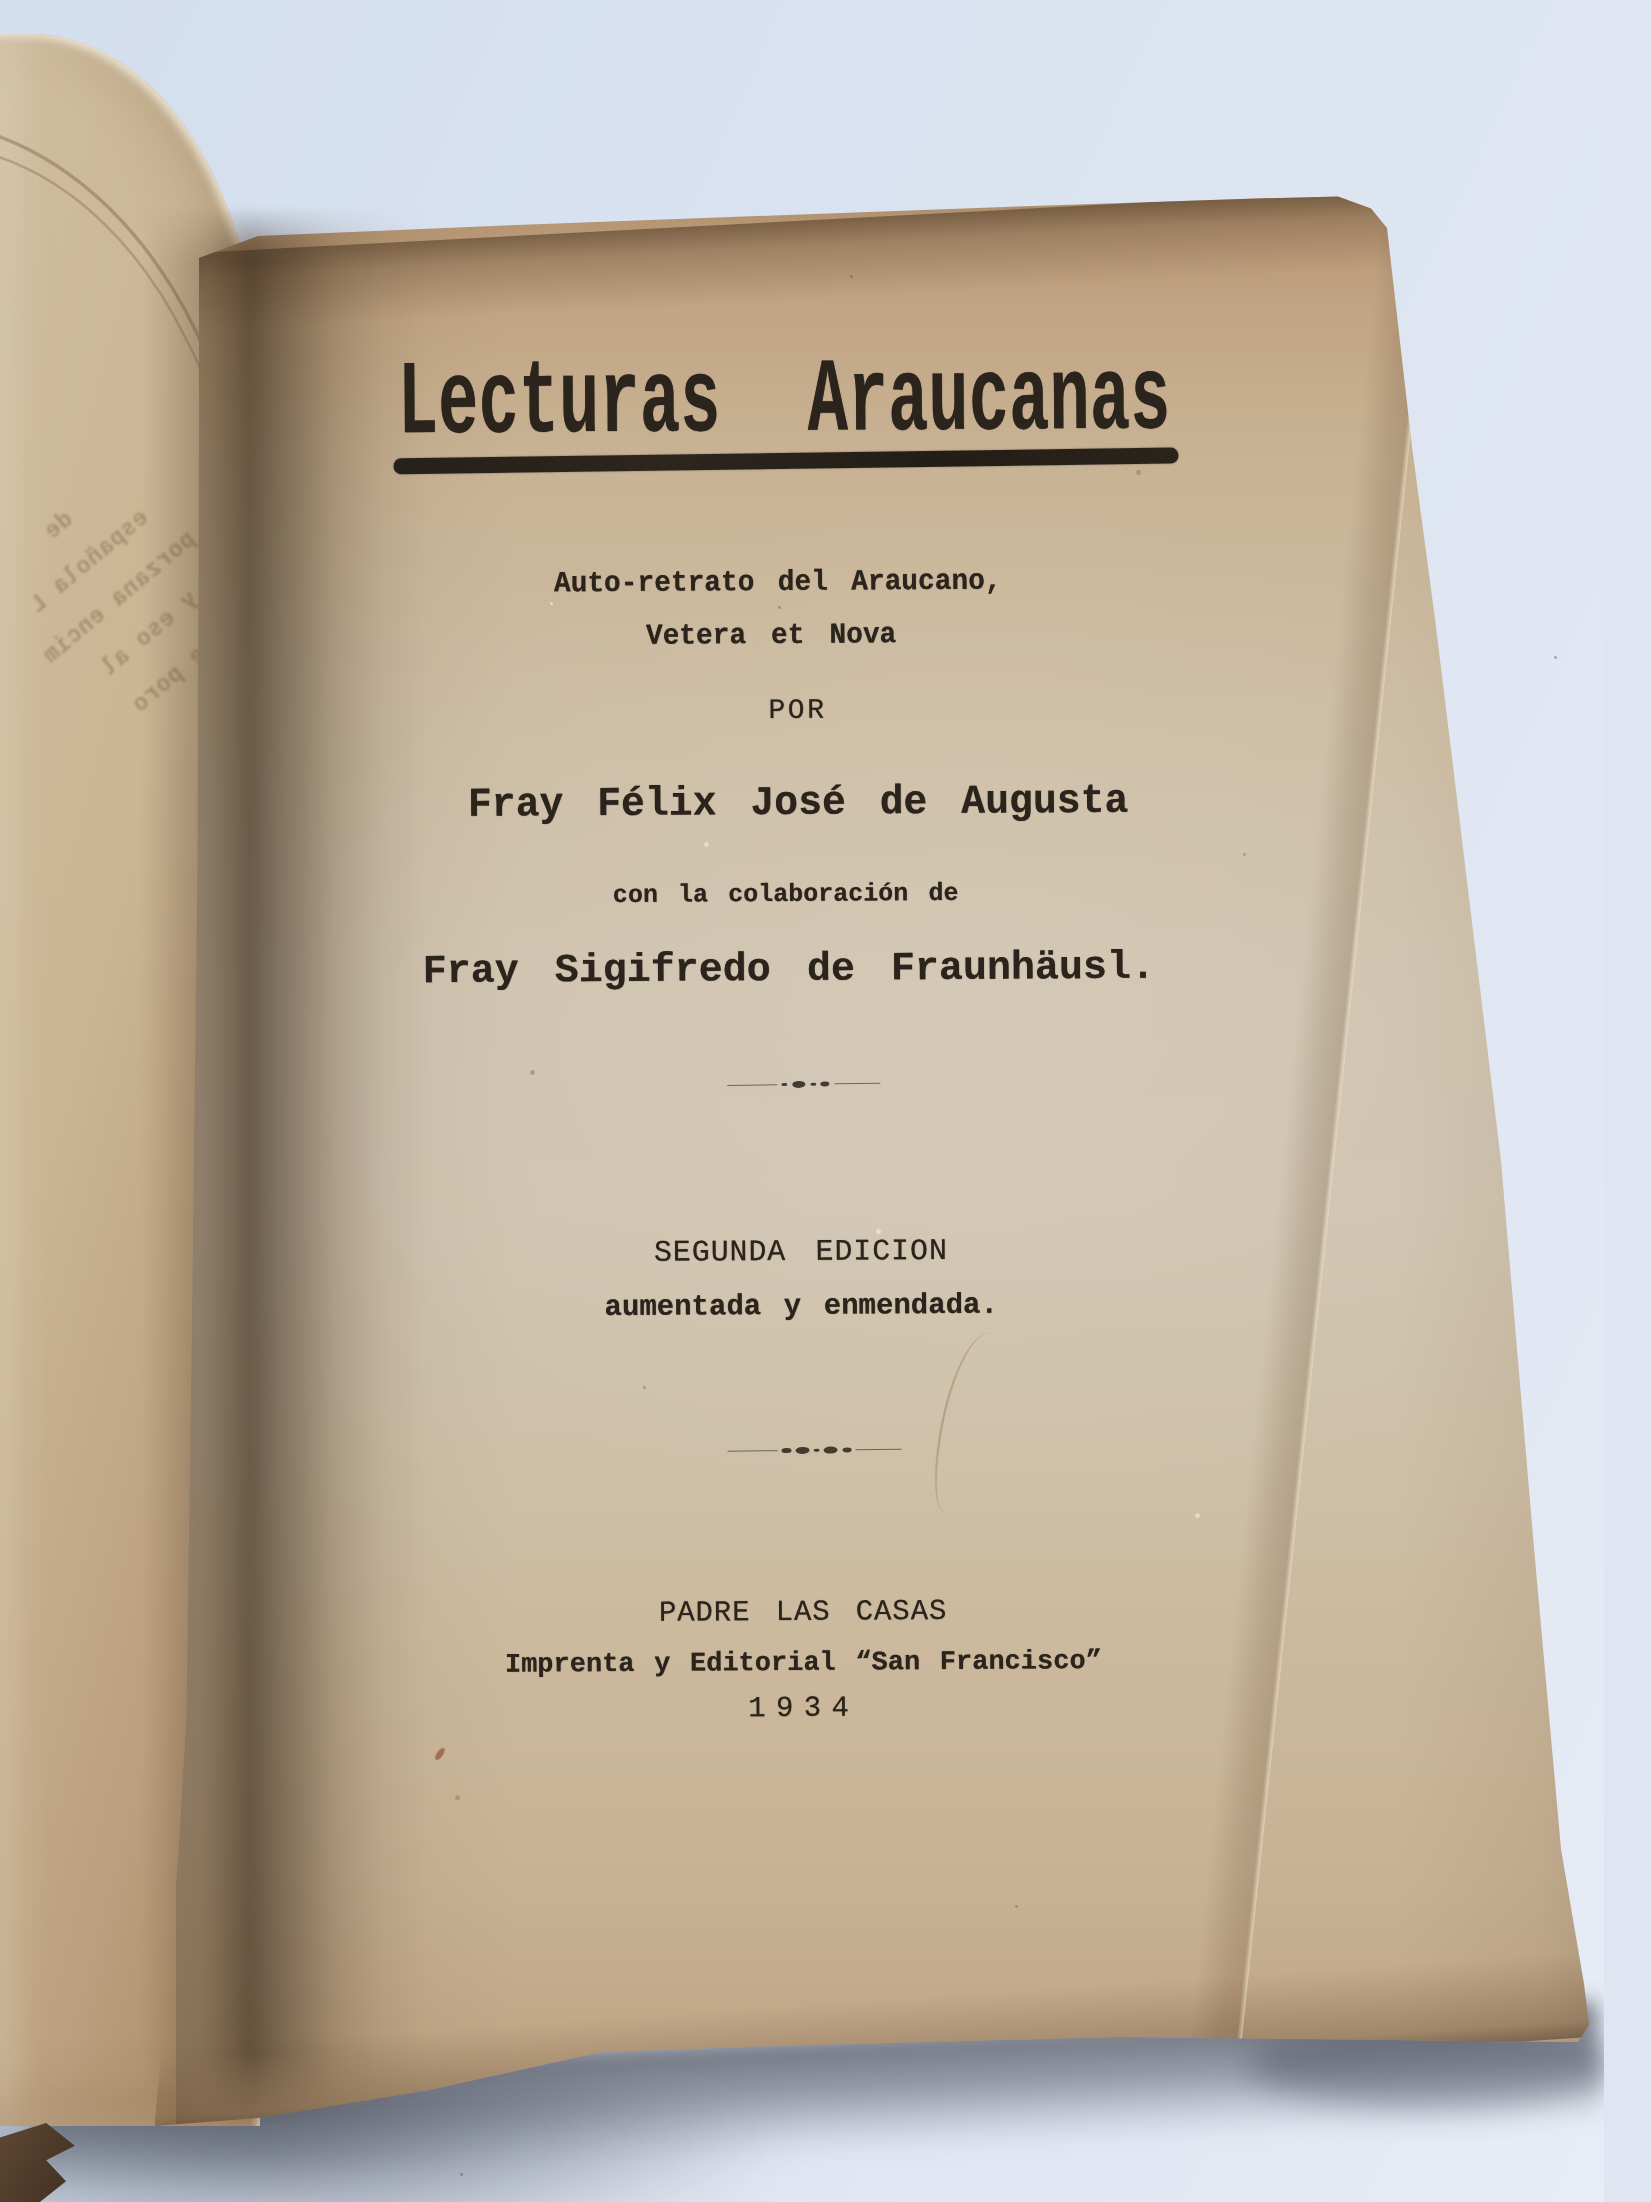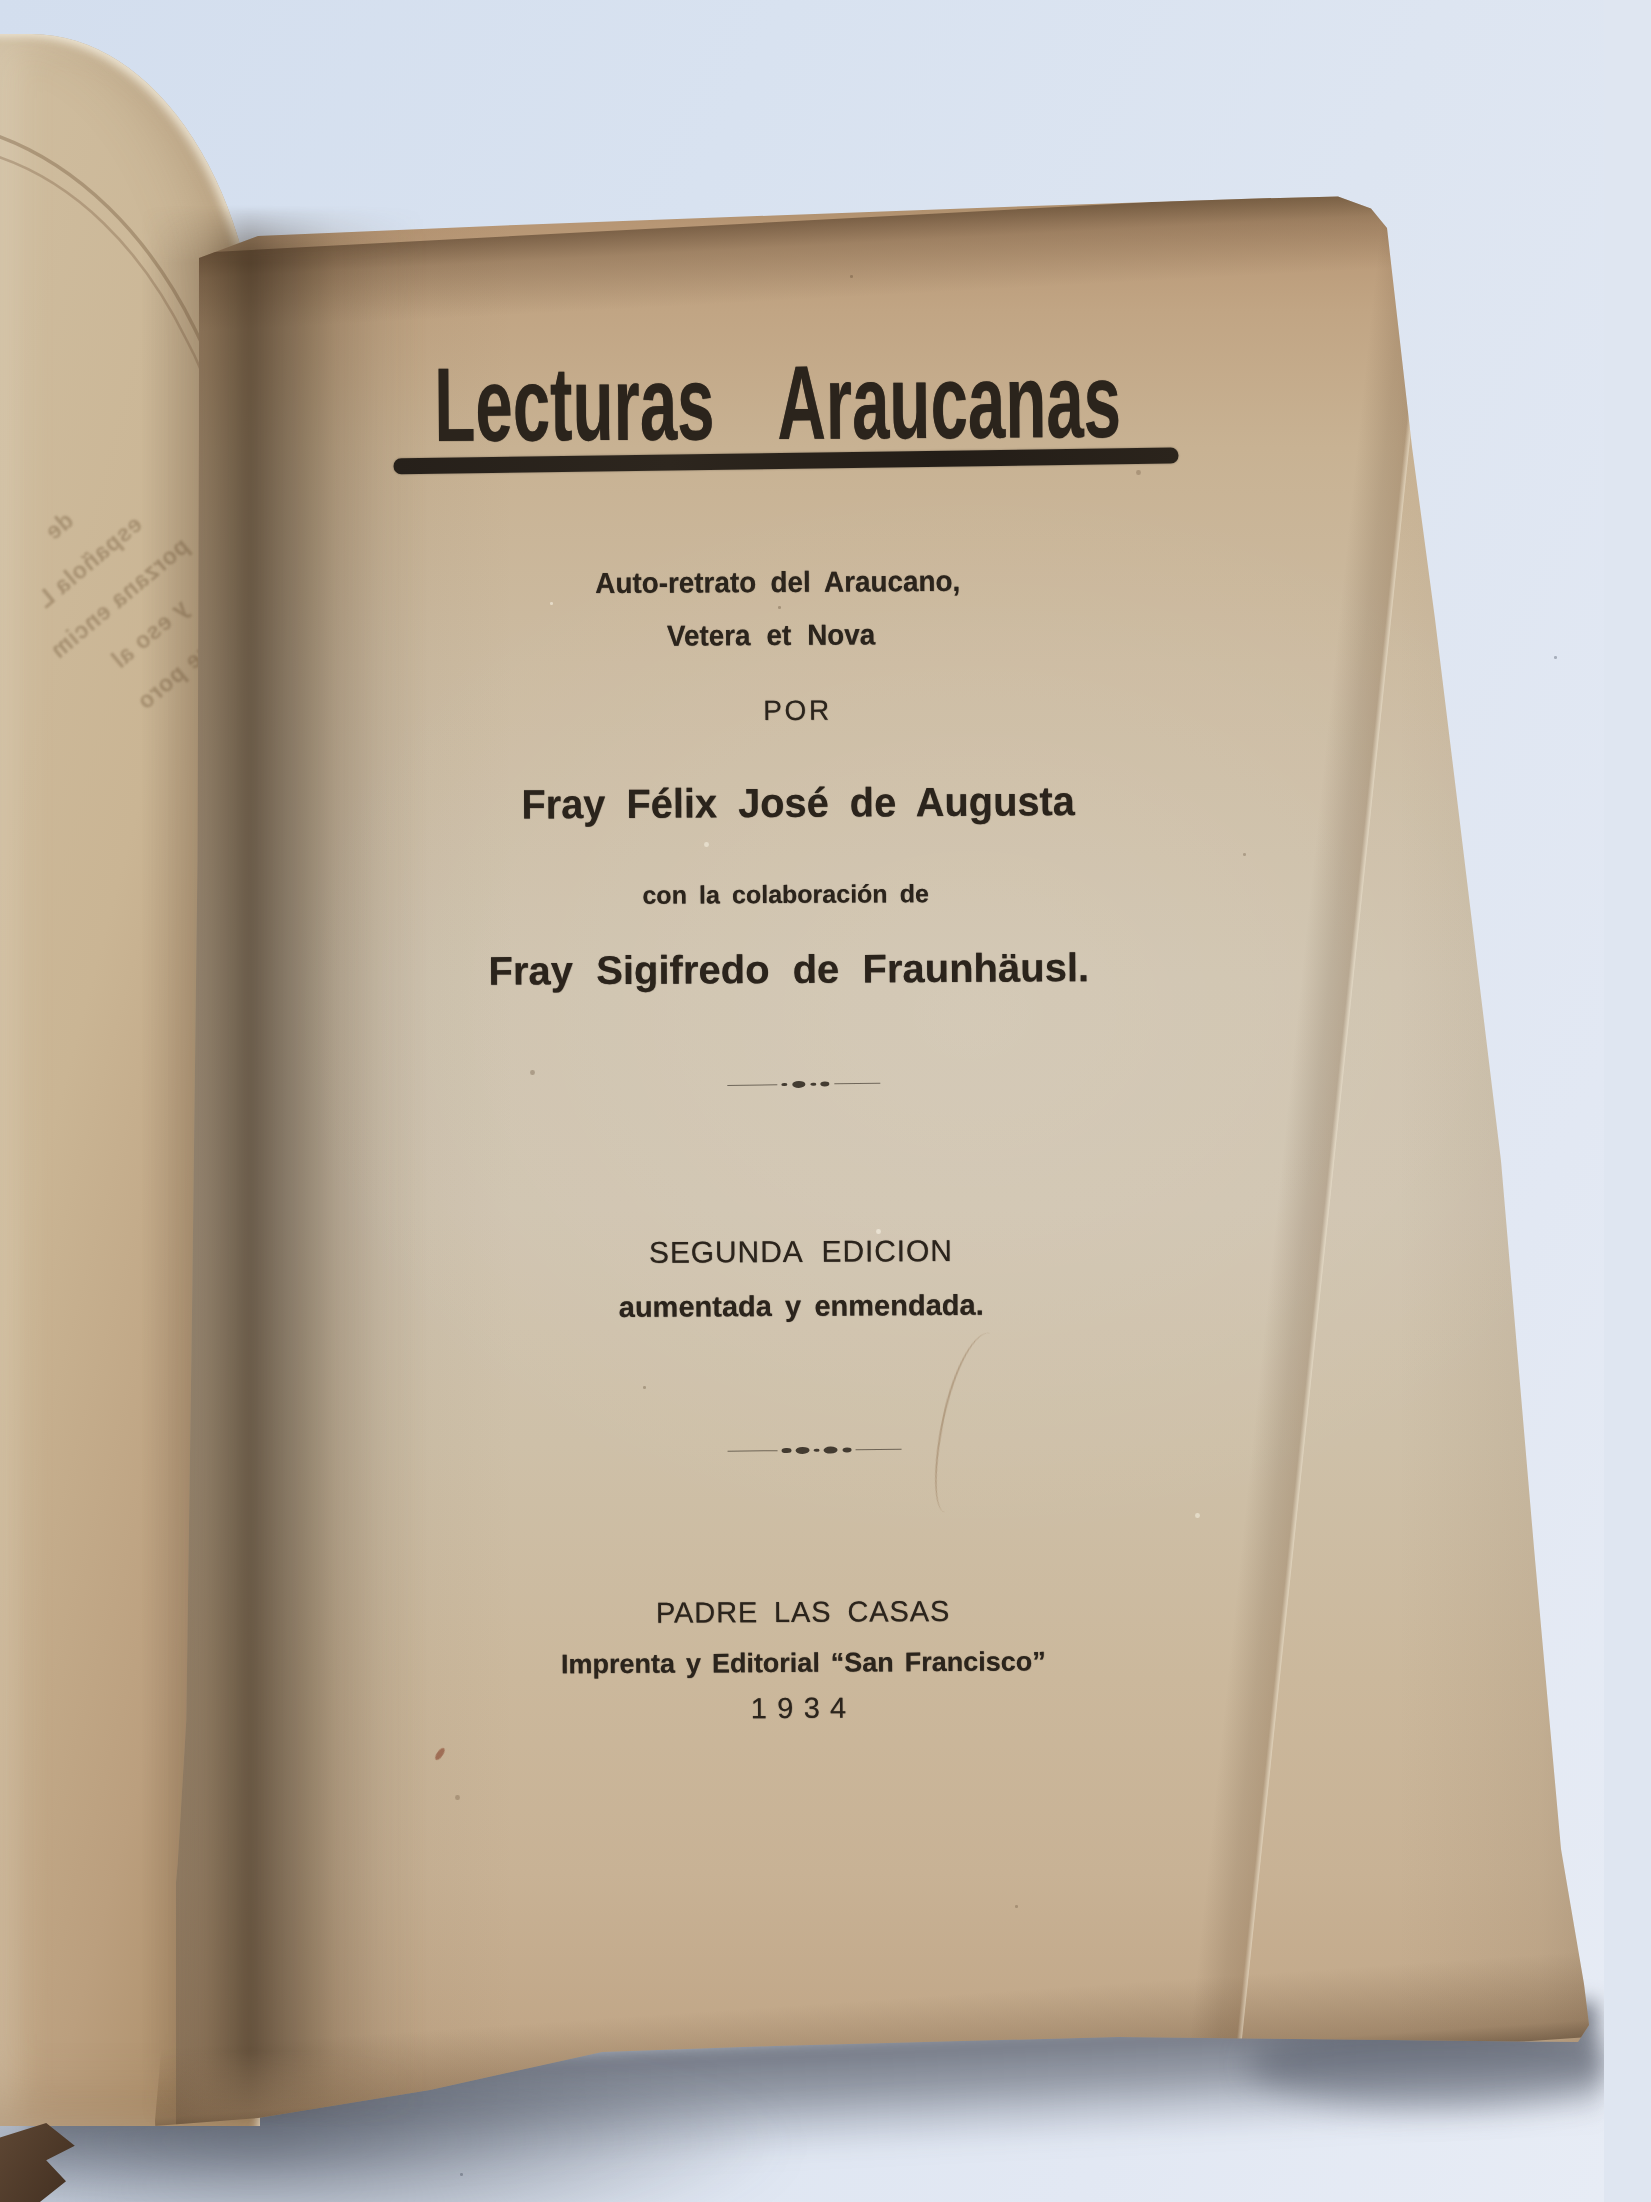--- a/index.html
+++ b/index.html
@@ -1,19 +1,19 @@
 <!DOCTYPE html>
 <html style="font-size:13.8px"><head>
 <meta charset="utf-8">
 <style>
   html,body{margin:0;padding:0;background:#dfe6f1;}
   .canvas{
     position:relative;width:1604px;height:2203px;overflow:hidden;
     background:linear-gradient(115deg,#d3deee 0%,#d8e2f0 30%,#dde5f1 55%,#e2e8f3 80%,#e7ecf5 100%);
-    font-family:Liberation Sans, sans-serif;
+    font-family:Liberation Mono, monospace;
   }
   .abs{position:absolute;}
   
   .shadow-a{left:34px;top:2037px;width:1566px;height:120px;
     background:linear-gradient(180deg,rgba(38,42,54,.62) 0%,rgba(42,47,60,.42) 45%,rgba(80,88,104,.16) 78%,rgba(120,128,145,0) 100%);
     filter:blur(10.3px);transform:rotate(-2.6deg);}
   .shadow-b{left:-103px;top:2065px;width:903px;height:189px;border-radius:50%;
     background:radial-gradient(ellipse at 40% 40%,rgba(40,45,58,.55),rgba(40,45,58,0) 70%);
     filter:blur(22.4px);}
   .shadow-c{left:1248px;top:2022px;width:370px;height:86px;border-radius:50%;

